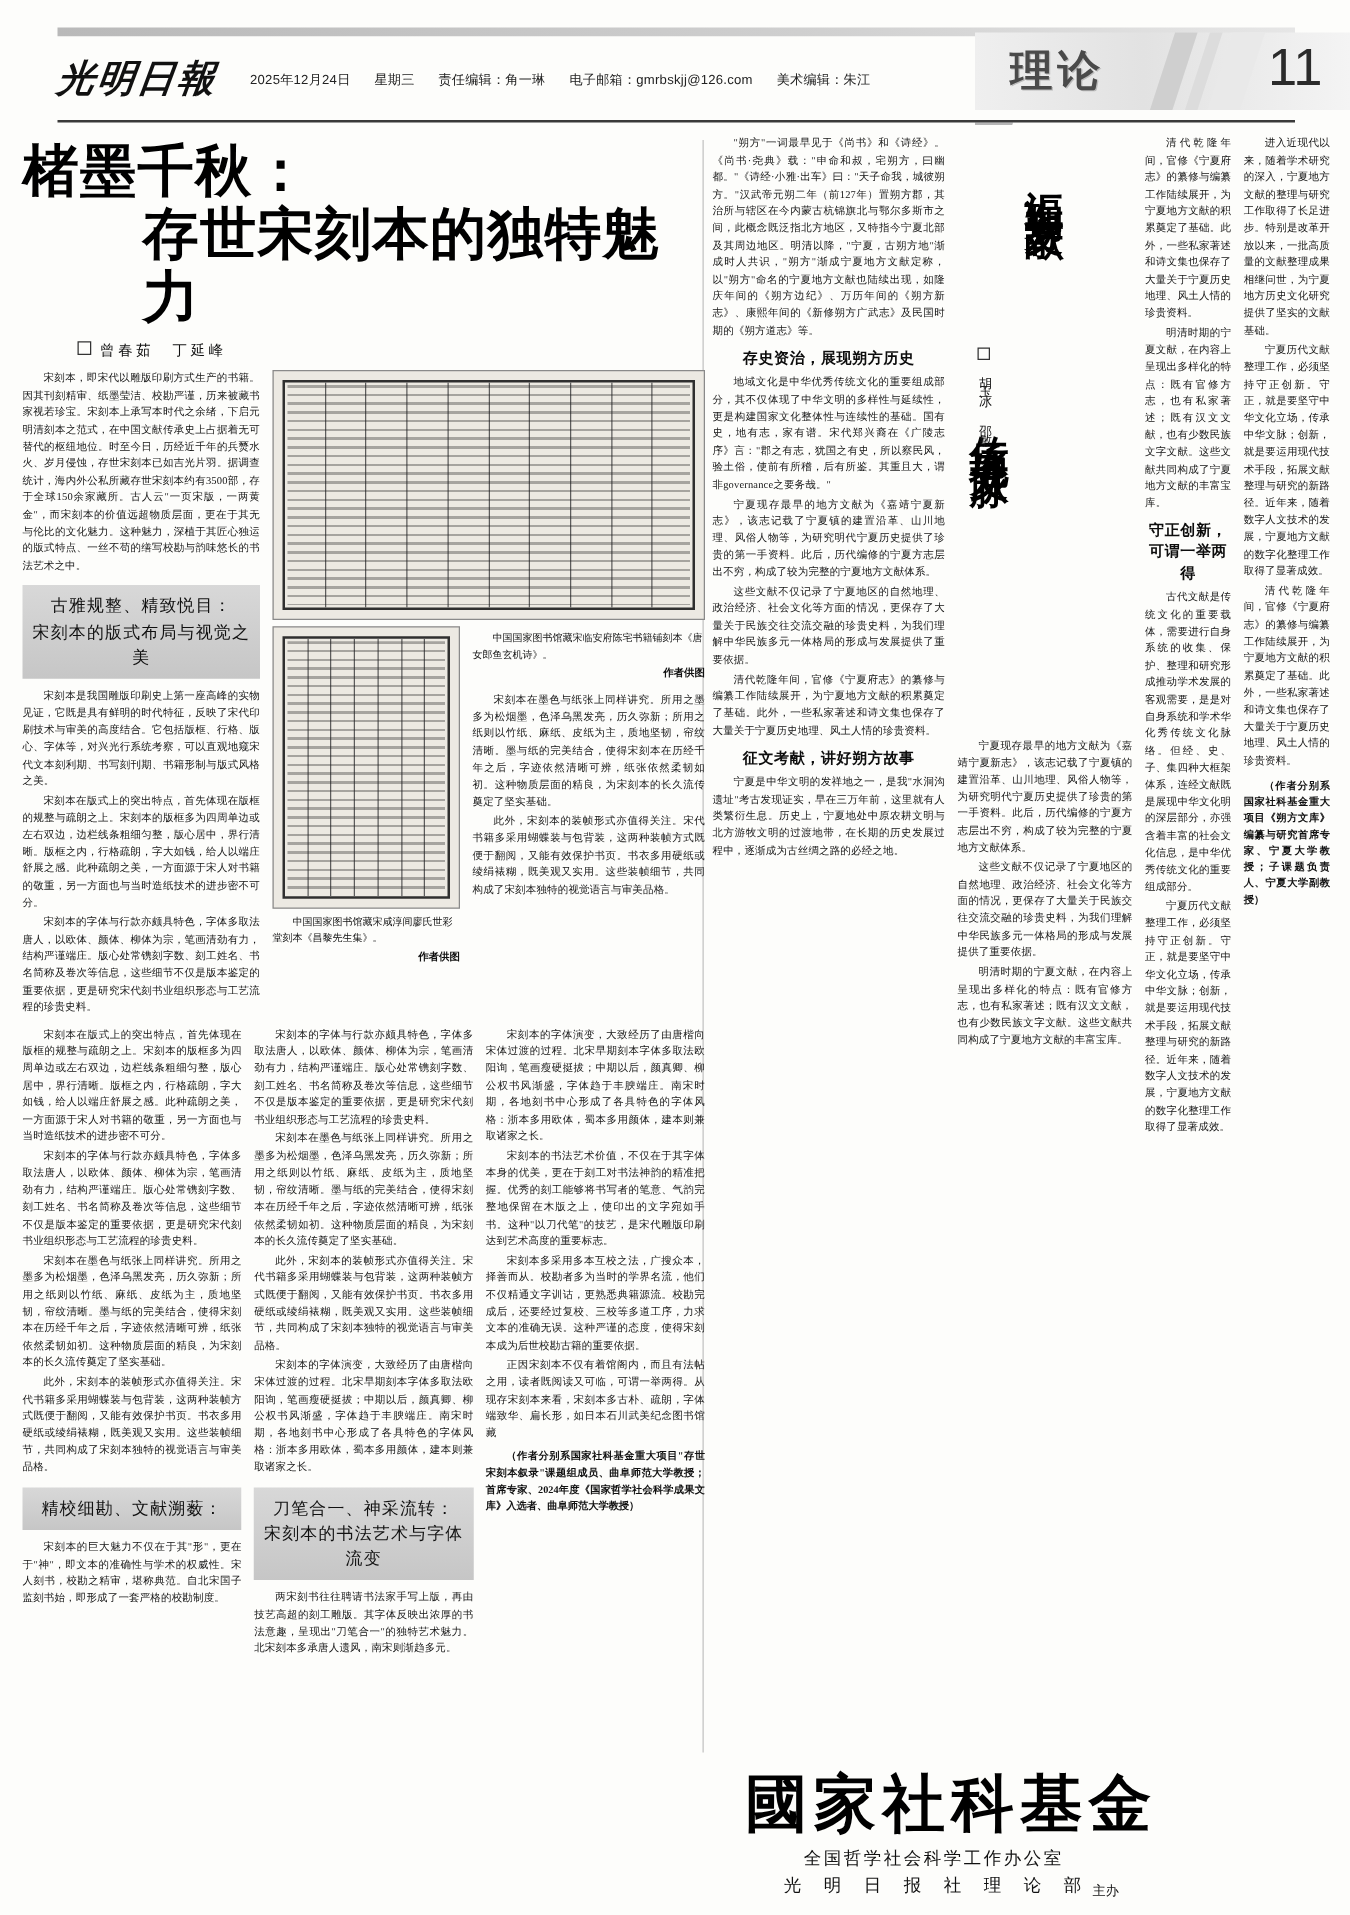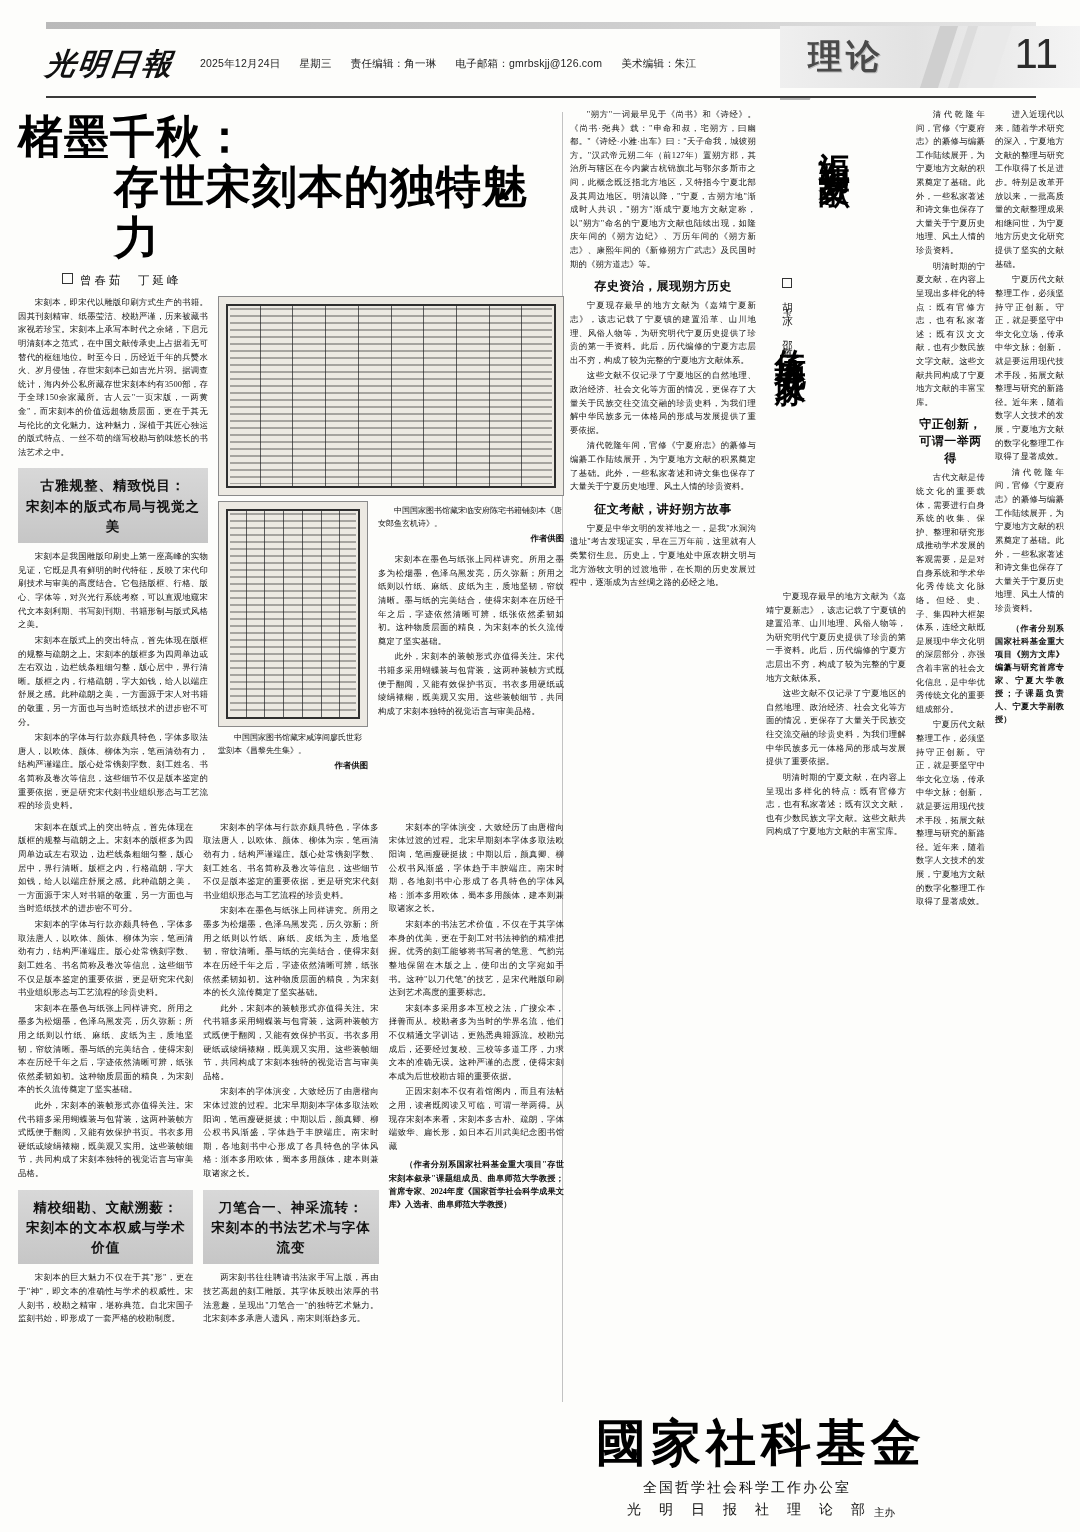--- a/index.html
+++ b/index.html
@@ -52,21 +52,21 @@
   .byline{font-size:11.5px;margin-top:10px;letter-spacing:3px;color:#111;margin-left:44px;}
   .byline .box{display:inline-block;width:9px;height:9px;border:1px solid #333;margin-right:7px;}
 
   
   .col{font-size:8.4px;line-height:1.62;text-align:justify;color:#151515;
     letter-spacing:0.15px;}
   .col p{margin:0 0 2px 0;text-indent:2em;}
 
   .sub-band{background:linear-gradient(180deg,#d8d8d8,#c6c6c6);
     padding:7px 4px;text-align:center;margin:9px 0 7px 0;}
-  .sub-band .l{display:block;font-size:13.5px;font-weight:bold;line-height:1.5;
+  .sub-band .l{display:block;font-size:13.5px;font-weight:normal;line-height:1.5;
     letter-spacing:1px;color:#111;font-family:"DejaVu Serif",serif;}
 
   .figure{border:0;margin:0 0 5px 0;}
   .fig-img{width:100%;background:#ece9e2;position:relative;overflow:hidden;
     border:1px solid #8a8a8a;box-sizing:border-box;}
   .fig-frame{position:absolute;inset:7px;border:2px solid #2f2f2f;}
   .fig-cols{position:absolute;inset:9px;display:flex;}
   .fig-cols div{flex:1;border-right:1px solid #5d5d5d;}
   .fig-cols div:last-child{border-right:0;}
   .fig-ink{position:absolute;inset:11px;
@@ -223,21 +223,20 @@
     <div class="cols-wrap" style="margin-top:6px;">
       <div class="c">
         <div class="col">
           <p>宋刻本在版式上的突出特点，首先体现在版框的规整与疏朗之上。宋刻本的版框多为四周单边或左右双边，边栏线条粗细匀整，版心居中，界行清晰。版框之内，行格疏朗，字大如钱，给人以端庄舒展之感。此种疏朗之美，一方面源于宋人对书籍的敬重，另一方面也与当时造纸技术的进步密不可分。</p>
           <p>宋刻本的字体与行款亦颇具特色，字体多取法唐人，以欧体、颜体、柳体为宗，笔画清劲有力，结构严谨端庄。版心处常镌刻字数、刻工姓名、书名简称及卷次等信息，这些细节不仅是版本鉴定的重要依据，更是研究宋代刻书业组织形态与工艺流程的珍贵史料。</p>
           <p>宋刻本在墨色与纸张上同样讲究。所用之墨多为松烟墨，色泽乌黑发亮，历久弥新；所用之纸则以竹纸、麻纸、皮纸为主，质地坚韧，帘纹清晰。墨与纸的完美结合，使得宋刻本在历经千年之后，字迹依然清晰可辨，纸张依然柔韧如初。这种物质层面的精良，为宋刻本的长久流传奠定了坚实基础。</p>
           <p>此外，宋刻本的装帧形式亦值得关注。宋代书籍多采用蝴蝶装与包背装，这两种装帧方式既便于翻阅，又能有效保护书页。书衣多用硬纸或绫绢裱糊，既美观又实用。这些装帧细节，共同构成了宋刻本独特的视觉语言与审美品格。</p>
         </div>
         <div class="sub-band">
           <span class="l">精校细勘、文献溯薮：</span>
-          <span class="l">宋刻本的文本权威与学术价值</span>
         </div>
         <div class="col">
           <p>宋刻本的巨大魅力不仅在于其"形"，更在于"神"，即文本的准确性与学术的权威性。宋人刻书，校勘之精审，堪称典范。自北宋国子监刻书始，即形成了一套严格的校勘制度。</p>
         </div>
       </div>
 
       <div class="c">
         <div class="col">
           <p>宋刻本的字体与行款亦颇具特色，字体多取法唐人，以欧体、颜体、柳体为宗，笔画清劲有力，结构严谨端庄。版心处常镌刻字数、刻工姓名、书名简称及卷次等信息，这些细节不仅是版本鉴定的重要依据，更是研究宋代刻书业组织形态与工艺流程的珍贵史料。</p>
           <p>宋刻本在墨色与纸张上同样讲究。所用之墨多为松烟墨，色泽乌黑发亮，历久弥新；所用之纸则以竹纸、麻纸、皮纸为主，质地坚韧，帘纹清晰。墨与纸的完美结合，使得宋刻本在历经千年之后，字迹依然清晰可辨，纸张依然柔韧如初。这种物质层面的精良，为宋刻本的长久流传奠定了坚实基础。</p>
@@ -268,20 +267,21 @@
   <div class="art-right">
 
     <div class="cols-wrap">
 
       <div class="c" style="flex:0 0 186px;">
         <div class="col">
           <p>"朔方"一词最早见于《尚书》和《诗经》。《尚书·尧典》载："申命和叔，宅朔方，曰幽都。"《诗经·小雅·出车》曰："天子命我，城彼朔方。"汉武帝元朔二年（前127年）置朔方郡，其治所与辖区在今内蒙古杭锦旗北与鄂尔多斯市之间，此概念既泛指北方地区，又特指今宁夏北部及其周边地区。明清以降，"宁夏，古朔方地"渐成时人共识，"朔方"渐成宁夏地方文献定称，以"朔方"命名的宁夏地方文献也陆续出现，如隆庆年间的《朔方边纪》、万历年间的《朔方新志》、康熙年间的《新修朔方广武志》及民国时期的《朔方道志》等。</p>
         </div>
         <div class="sub-plain">存史资治，展现朔方历史</div>
         <div class="col">
+          <p>地域文化是中华优秀传统文化的重要组成部分，其不仅体现了中华文明的多样性与延续性，更是构建国家文化整体性与连续性的基础。国有史，地有志，家有谱。宋代郑兴裔在《广陵志序》言："郡之有志，犹国之有史，所以察民风，验土俗，使前有所稽，后有所鉴。其重且大，谓非governance之要务哉。"</p>
           <p>宁夏现存最早的地方文献为《嘉靖宁夏新志》，该志记载了宁夏镇的建置沿革、山川地理、风俗人物等，为研究明代宁夏历史提供了珍贵的第一手资料。此后，历代编修的宁夏方志层出不穷，构成了较为完整的宁夏地方文献体系。</p>
           <p>这些文献不仅记录了宁夏地区的自然地理、政治经济、社会文化等方面的情况，更保存了大量关于民族交往交流交融的珍贵史料，为我们理解中华民族多元一体格局的形成与发展提供了重要依据。</p>
           <p>清代乾隆年间，官修《宁夏府志》的纂修与编纂工作陆续展开，为宁夏地方文献的积累奠定了基础。此外，一些私家著述和诗文集也保存了大量关于宁夏历史地理、风土人情的珍贵资料。</p>
         </div>
         <div class="sub-plain">征文考献，讲好朔方故事</div>
         <div class="col">
           <p>宁夏是中华文明的发祥地之一，是我"水洞沟遗址"考古发现证实，早在三万年前，这里就有人类繁衍生息。历史上，宁夏地处中原农耕文明与北方游牧文明的过渡地带，在长期的历史发展过程中，逐渐成为古丝绸之路的必经之地。</p>
         </div>
       </div>
 

